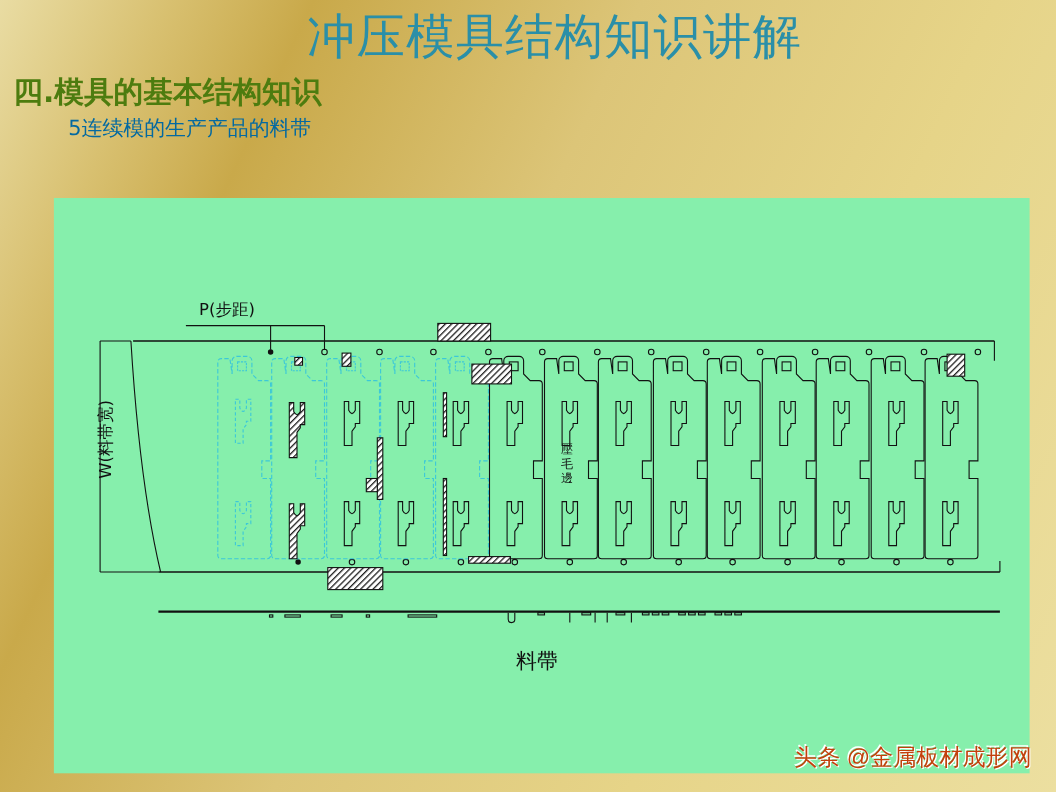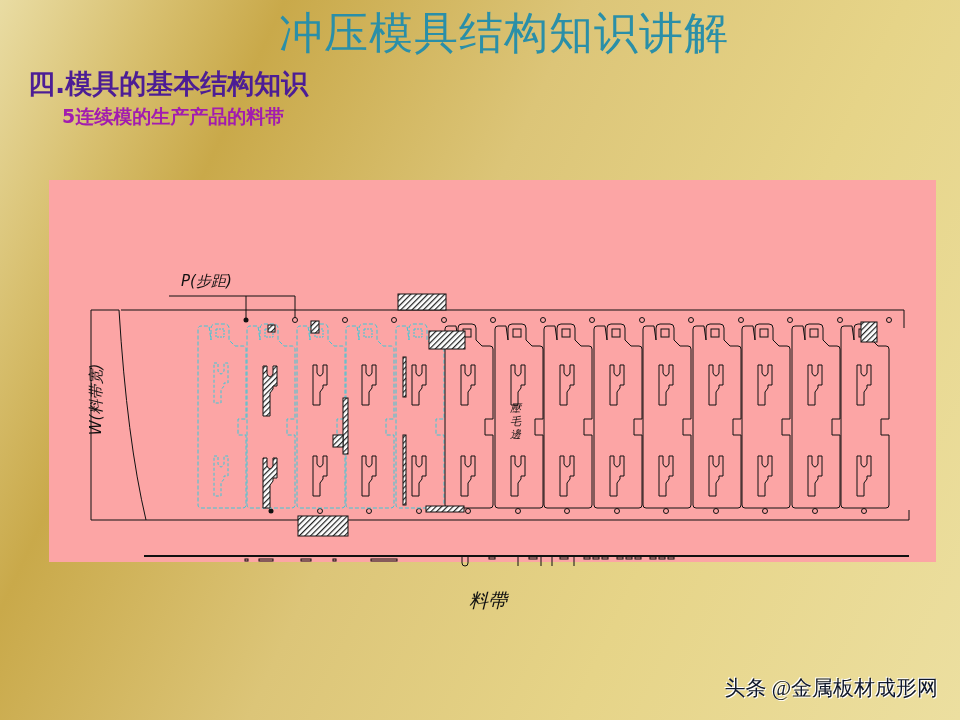--- a/index.html
+++ b/index.html
@@ -8,31 +8,30 @@
     background: linear-gradient(115deg, #e9dca3 0%, #d8c070 12%, #c9a94a 22%, #dcc578 45%, #e6d488 70%, #ecdfa0 100%);
     font-family: "DejaVu Sans", sans-serif;
   }
   .slide-title {
     position:absolute; left:0; width:960px; top:4px; text-align:center;
     font-size:44px; color:#2a8fa8; letter-spacing:1px; font-weight:normal;
     font-family: "DejaVu Sans", sans-serif;
     padding-left: 24px;
   }
   .section-heading {
-    position:absolute; left:28px; top:66px; font-size:27px; color:#4c1d95;
+    position:absolute; left:12px; top:66px; font-size:27px; color:#4d7c0f;
     font-weight:bold; font-family:"DejaVu Sans", sans-serif;
   }
   .sub-heading {
-    position:absolute; left:62px; top:104px; font-size:19px; color:#a21caf;
-    font-weight:bold; font-family:"DejaVu Sans", sans-serif;
+    position:absolute; left:62px; top:104px; font-size:19px; color:#0369a1;
+    font-weight:normal; font-family:"DejaVu Sans", sans-serif;
   }
   .drawing-panel {
-    position:absolute; left:49px; top:180px; width:887px; height:382px;
-    background:#fca5a5;
-    font-style:italic;
+    position:absolute; left:49px; top:180px; width:887px; height:523px;
+    background:#86efac;
   }
   .drawing-panel svg { position:absolute; left:0; top:0; }
   .pitch-label {
     position:absolute; left:132px; top:92px; font-size:15px; color:#111;
     font-family:"DejaVu Sans", sans-serif;
   }
   .width-label {
     position:absolute; left:-8px; top:210px; font-size:15px; color:#111;
     transform: rotate(-90deg); transform-origin: center; white-space:nowrap;
     width:110px; text-align:center;
@@ -42,23 +41,23 @@
     position:absolute; left:461px; top:222px; font-size:11px; color:#111;
     width:14px; line-height:13px; 
     font-family:"DejaVu Sans", sans-serif;
   }
   .strip-caption {
     position:absolute; left:408px; top:408px; font-size:19px; color:#111;
     font-family:"DejaVu Sans", sans-serif;
     margin-left:12px;
   }
   .watermark {
-    position:absolute; right:22px; bottom:18px; font-size:21px; color:#0f172a;
+    position:absolute; right:22px; bottom:18px; font-size:21px; color:#c2410c;
     text-shadow: 1px 1px 0 #fff, -1px -1px 0 #fff;
-    font-family:Liberation Serif, serif;
+    font-family:Liberation Sans, sans-serif;
   }
 </style>
 </head>
 <body>
 
 <div class="slide-title">冲压模具结构知识讲解</div>
 <div class="section-heading">四.模具的基本结构知识</div>
 <div class="sub-heading">5连续模的生产产品的料带</div>
 
 <div class="drawing-panel">

